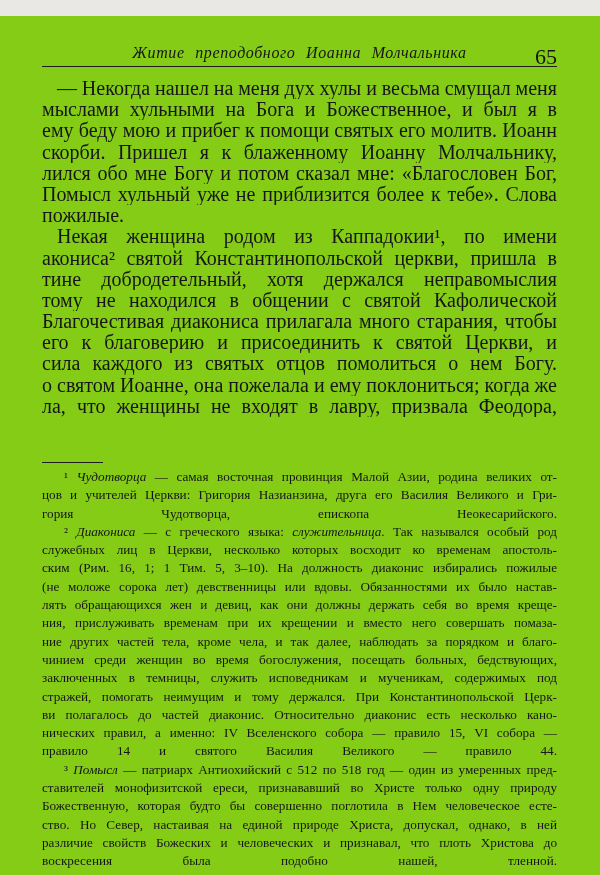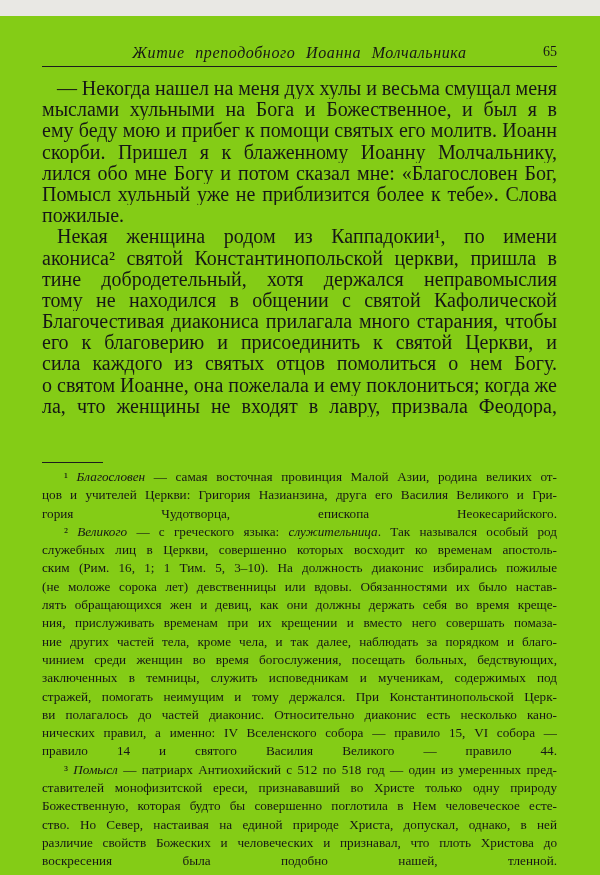--- a/index.html
+++ b/index.html
@@ -9,21 +9,21 @@
     font-family:"Liberation Serif","DejaVu Serif",serif;
   }
   
   .header-row{
     position:absolute;top:28px;left:42px;width:515px;height:22px;
     text-align:center;font-style:italic;font-size:16px;
     letter-spacing:0.6px;word-spacing:6px;white-space:nowrap;
   }
   .page-number{
     position:absolute;right:0;top:0;
-    font-style:normal;letter-spacing:0;word-spacing:0;font-size:14px;
+    font-style:normal;letter-spacing:0;word-spacing:0;font-size:22px;
   }
   .header-rule{
     position:absolute;top:50px;left:42px;width:515px;height:0;
     border-top:1.7px solid #1d1d1d;
   }
   
   .main-text{position:absolute;top:62px;left:42px;width:515px;font-size:20px;}
   .main-text .line{
     height:21.2px;line-height:21.2px;overflow:hidden;
     text-align:justify;text-align-last:justify;word-spacing:-0.5px;
@@ -74,27 +74,27 @@
         <div class="line">сила каждого из святых отцов помолиться о нем Богу. Услышав</div>
         <div class="line">о святом Иоанне, она пожелала и ему поклониться; когда же узна-</div>
         <div class="line lastline">ла, что женщины не входят в лавру, призвала Феодора, ученика</div>
       </div>
     </div>
 
   <div class="fn-rule"></div>
 
   <div class="footnotes">
       <div>
-        <div class="line indent">¹ <i>Благословен</i> — самая восточная провинция Малой Азии, родина великих от-</div>
+        <div class="line indent">¹ <i>Чудотворца</i> — самая восточная провинция Малой Азии, родина великих от-</div>
         <div class="line">цов и учителей Церкви: Григория Назианзина, друга его Василия Великого и Гри-</div>
         <div class="line lastline">гория Чудотворца, епископа Неокесарийского.</div>
       </div>
       <div>
-        <div class="line indent">² <i>Великого</i> — с греческого языка: <i>служительница</i>. Так назывался особый род</div>
-        <div class="line">служебных лиц в Церкви, совершенно которых восходит ко временам апостоль-</div>
+        <div class="line indent">² <i>Диакониса</i> — с греческого языка: <i>служительница</i>. Так назывался особый род</div>
+        <div class="line">служебных лиц в Церкви, несколько которых восходит ко временам апостоль-</div>
         <div class="line">ским (Рим. 16, 1; 1 Тим. 5, 3–10). На должность диаконис избирались пожилые</div>
         <div class="line">(не моложе сорока лет) девственницы или вдовы. Обязанностями их было настав-</div>
         <div class="line">лять обращающихся жен и девиц, как они должны держать себя во время креще-</div>
         <div class="line">ния, прислуживать временам при их крещении и вместо него совершать помаза-</div>
         <div class="line">ние других частей тела, кроме чела, и так далее, наблюдать за порядком и благо-</div>
         <div class="line">чинием среди женщин во время богослужения, посещать больных, бедствующих,</div>
         <div class="line">заключенных в темницы, служить исповедникам и мученикам, содержимых под</div>
         <div class="line">стражей, помогать неимущим и тому держался. При Константинопольской Церк-</div>
         <div class="line">ви полагалось до частей диаконис. Относительно диаконис есть несколько кано-</div>
         <div class="line">нических правил, а именно: IV Вселенского собора — правило 15, VI собора —</div>

